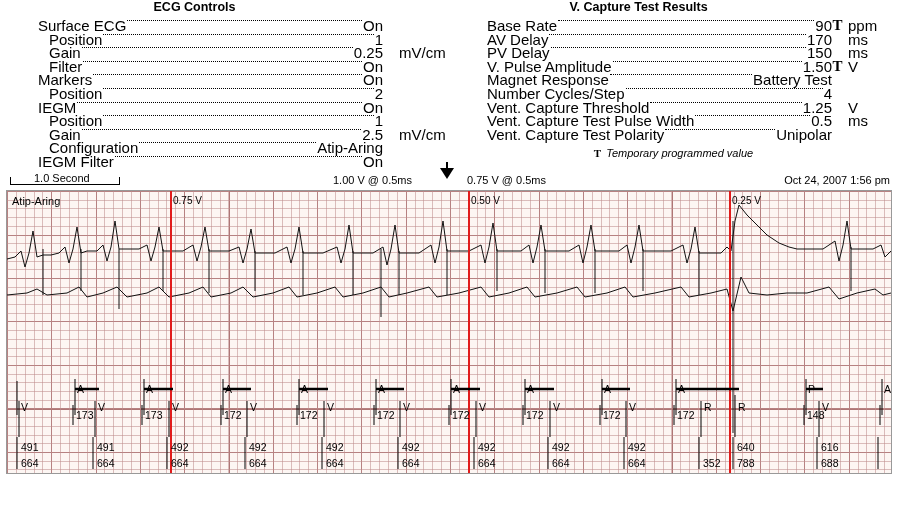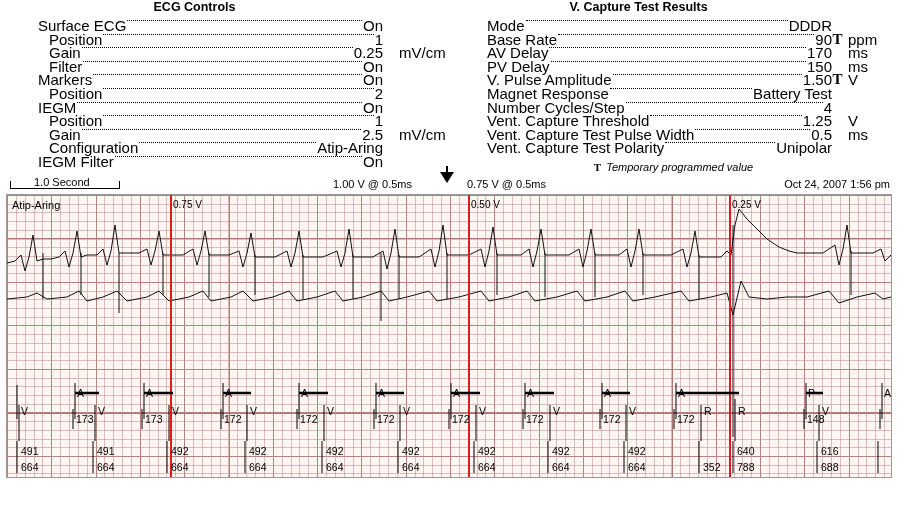--- a/index.html
+++ b/index.html
@@ -183,27 +183,20 @@
         <span class="unit"></span>
       </div>
 
     </div>
   </div>
 
   <div class="panel right">
     <div class="panel-title">V. Capture Test Results</div>
     <div class="rows">
 
-      <div class="row">
-        <span class="lbl">Mode</span>
-        <span class="dots"></span>
-        <span class="val">DDDR</span>
-        <span class="temp empty"></span>
-        <span class="unit"></span>
-      </div>
 
       <div class="row">
         <span class="lbl">Base Rate</span>
         <span class="dots"></span>
         <span class="val">90</span>
         <span class="temp">T</span>
         <span class="unit">ppm</span>
       </div>
 
       <div class="row">

